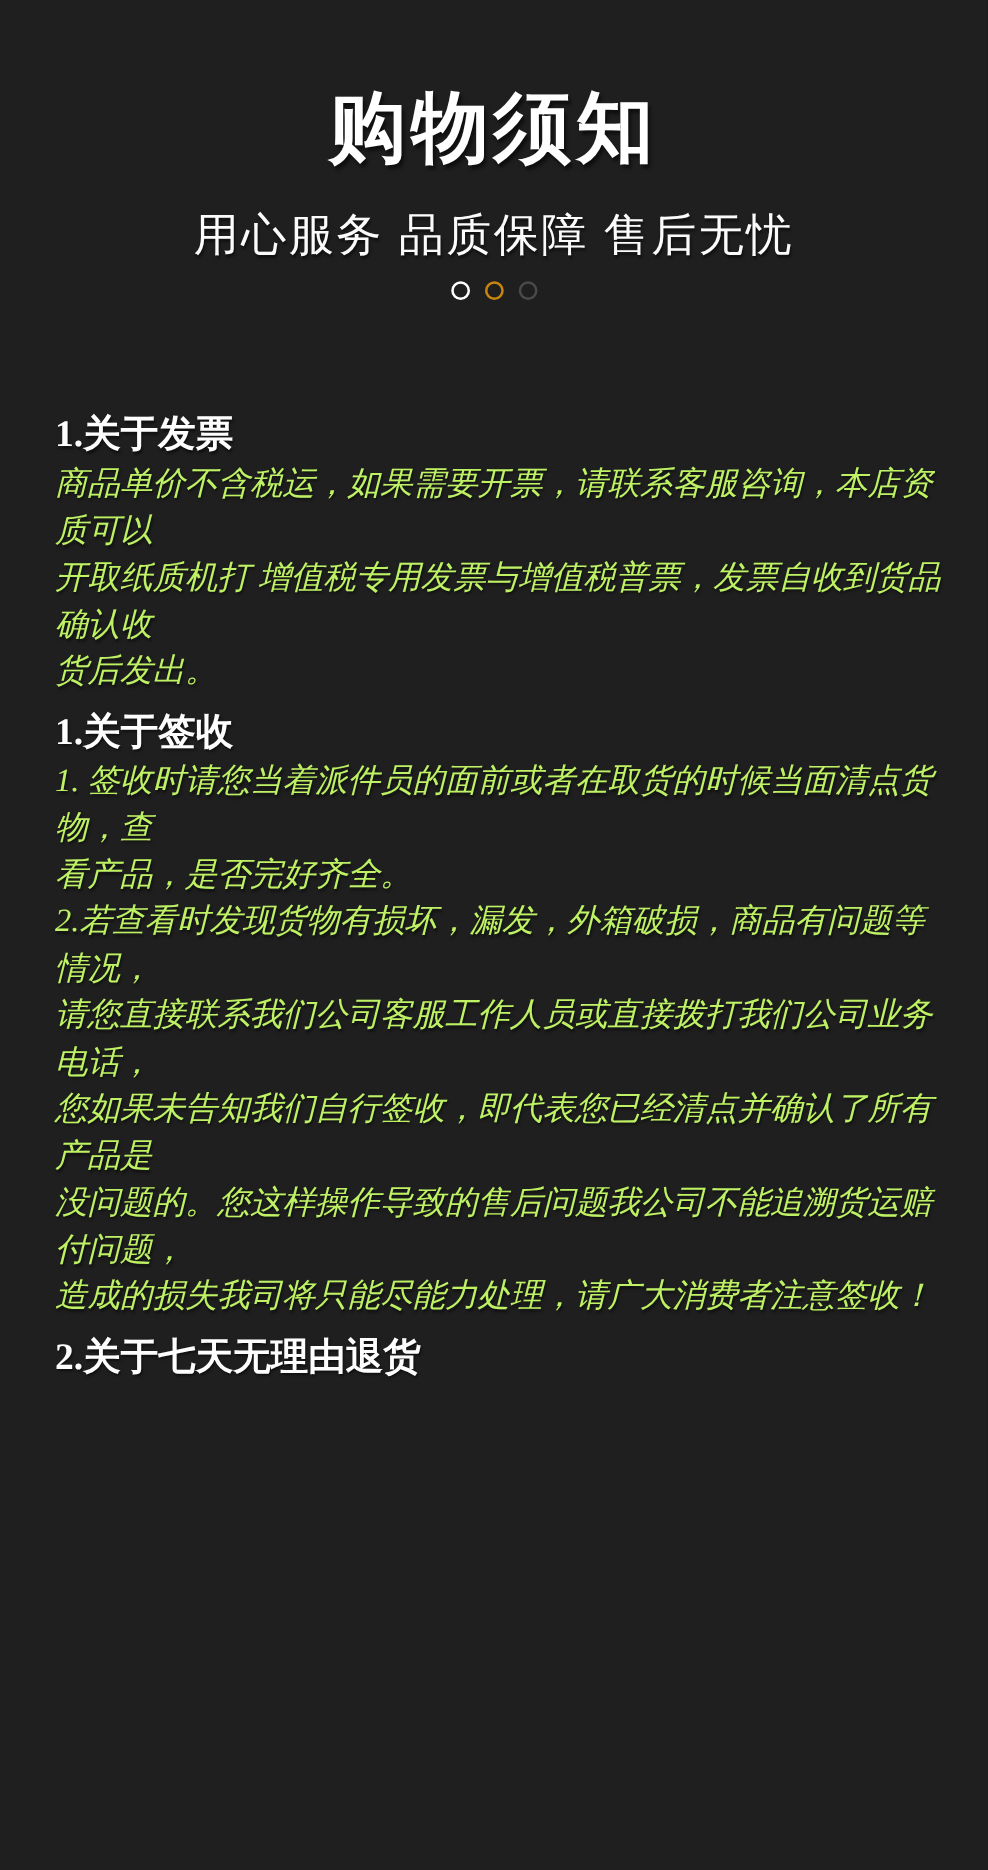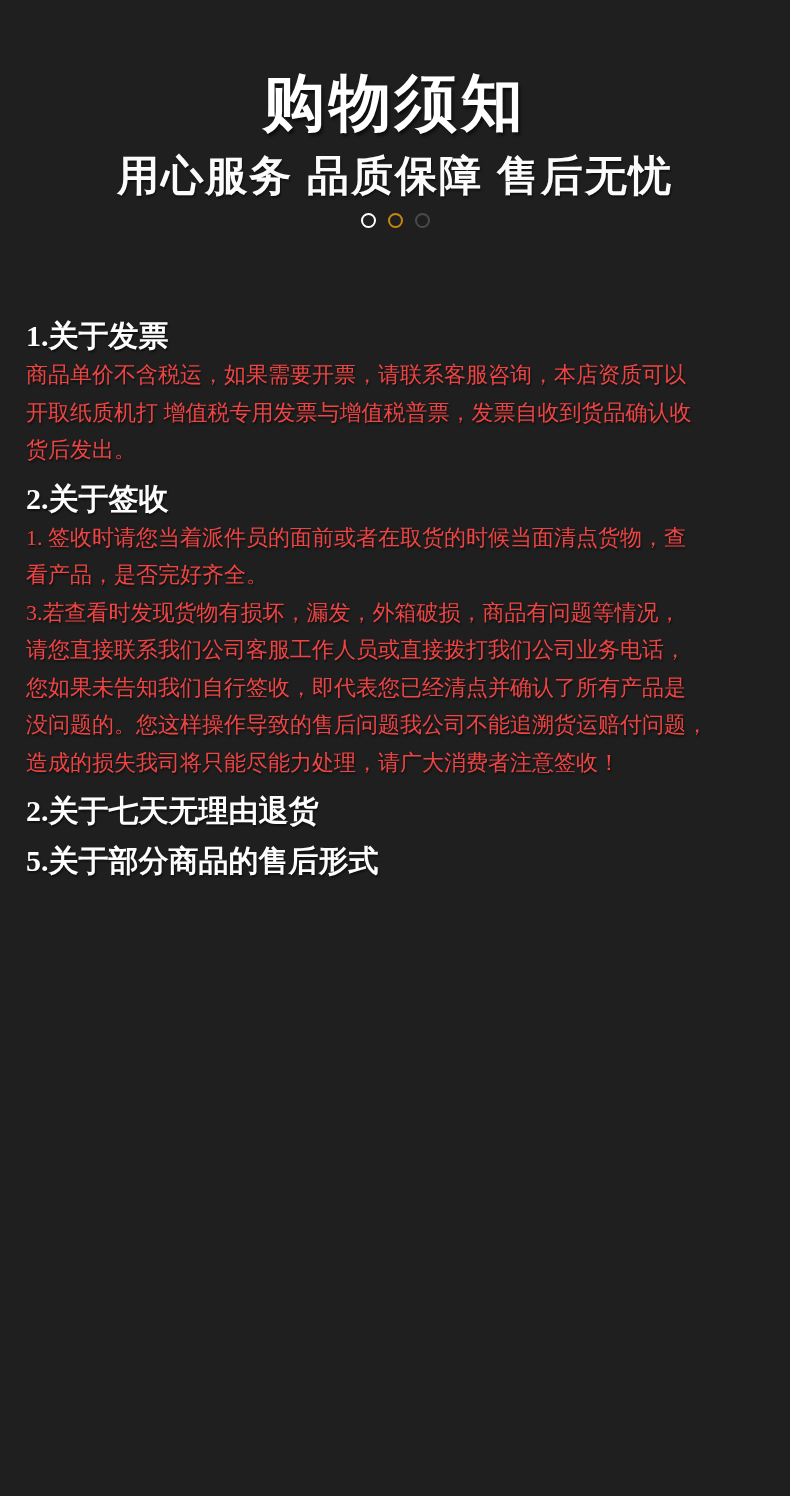--- a/index.html
+++ b/index.html
@@ -25,24 +25,24 @@
   .title {
     margin: 0;
     font-size: 62px;
     line-height: 66px;
     font-weight: 900;
     letter-spacing: 4px;
     color: #ffffff;
     text-shadow: 2px 3px 3px rgba(0,0,0,0.55);
   }
   .subtitle {
-    margin-top: 22px;
-    font-size: 42px;
+    margin-top: 34px;
+    font-size: 36px;
     line-height: 36px;
-    font-weight: 700;
+    font-weight: 400;
     letter-spacing: 2px;
     color: #fbfbfb;
     text-shadow: 1px 2px 2px rgba(0,0,0,0.5);
   }
   .dots {
     margin-top: 19px;
     display: flex;
     justify-content: center;
     align-items: center;
     gap: 12px;
@@ -51,42 +51,43 @@
     display: inline-block;
     width: 11px;
     height: 11px;
     border: 2px solid #ffffff;
     border-radius: 50%;
     background: transparent;
     cursor: pointer;
   }
   
   .content {
-    padding: 88px 28px 0 26px;
+    padding: 88px 28px 0 44px;
     font-family: "Liberation Serif", "DejaVu Serif", serif;
   }
   .notice-section {
     margin: 0 0 10px 0;
   }
   .sec-heading {
     margin: 0;
     font-size: 30px;
     line-height: 40px;
     font-weight: 700;
     color: #fdfdfd;
     text-shadow: 1px 2px 2px rgba(0,0,0,0.5);
   }
   .sec-body {
     margin: 0;
-    font-size: 22px;
+    font-size: 26px;
     line-height: 37.5px;
     font-weight: 400;
-    color: #ef4444;
+    color: #bef264;
     white-space: pre-line;
     text-shadow: 1px 2px 2px rgba(0,0,0,0.5);
+    font-style: italic;
   }
 </style>
 </head>
 <body>
 
 <div class="page">
 
   <header class="hero">
     <h1 class="title">购物须知</h1>
     <div class="subtitle">用心服务 品质保障 售后无忧</div>
@@ -100,33 +101,32 @@
   <main class="content">
 
     <section class="notice-section">
       <h2 class="sec-heading">1.关于发票</h2>
       <p class="sec-body">商品单价不含税运，如果需要开票，请联系客服咨询，本店资质可以
 开取纸质机打 增值税专用发票与增值税普票，发票自收到货品确认收
 货后发出。</p>
     </section>
 
     <section class="notice-section">
-      <h2 class="sec-heading">2.关于签收</h2>
+      <h2 class="sec-heading">1.关于签收</h2>
       <p class="sec-body">1. 签收时请您当着派件员的面前或者在取货的时候当面清点货物，查
 看产品，是否完好齐全。
-3.若查看时发现货物有损坏，漏发，外箱破损，商品有问题等情况，
+2.若查看时发现货物有损坏，漏发，外箱破损，商品有问题等情况，
 请您直接联系我们公司客服工作人员或直接拨打我们公司业务电话，
 您如果未告知我们自行签收，即代表您已经清点并确认了所有产品是
 没问题的。您这样操作导致的售后问题我公司不能追溯货运赔付问题，
 造成的损失我司将只能尽能力处理，请广大消费者注意签收！</p>
     </section>
 
     <section class="notice-section">
       <h2 class="sec-heading">2.关于七天无理由退货</h2>
     </section>
 
 
     <section class="notice-section">
-      <h2 class="sec-heading">5.关于部分商品的售后形式</h2>
     </section>
 
   </main>
 </div>
 
 </body></html>

